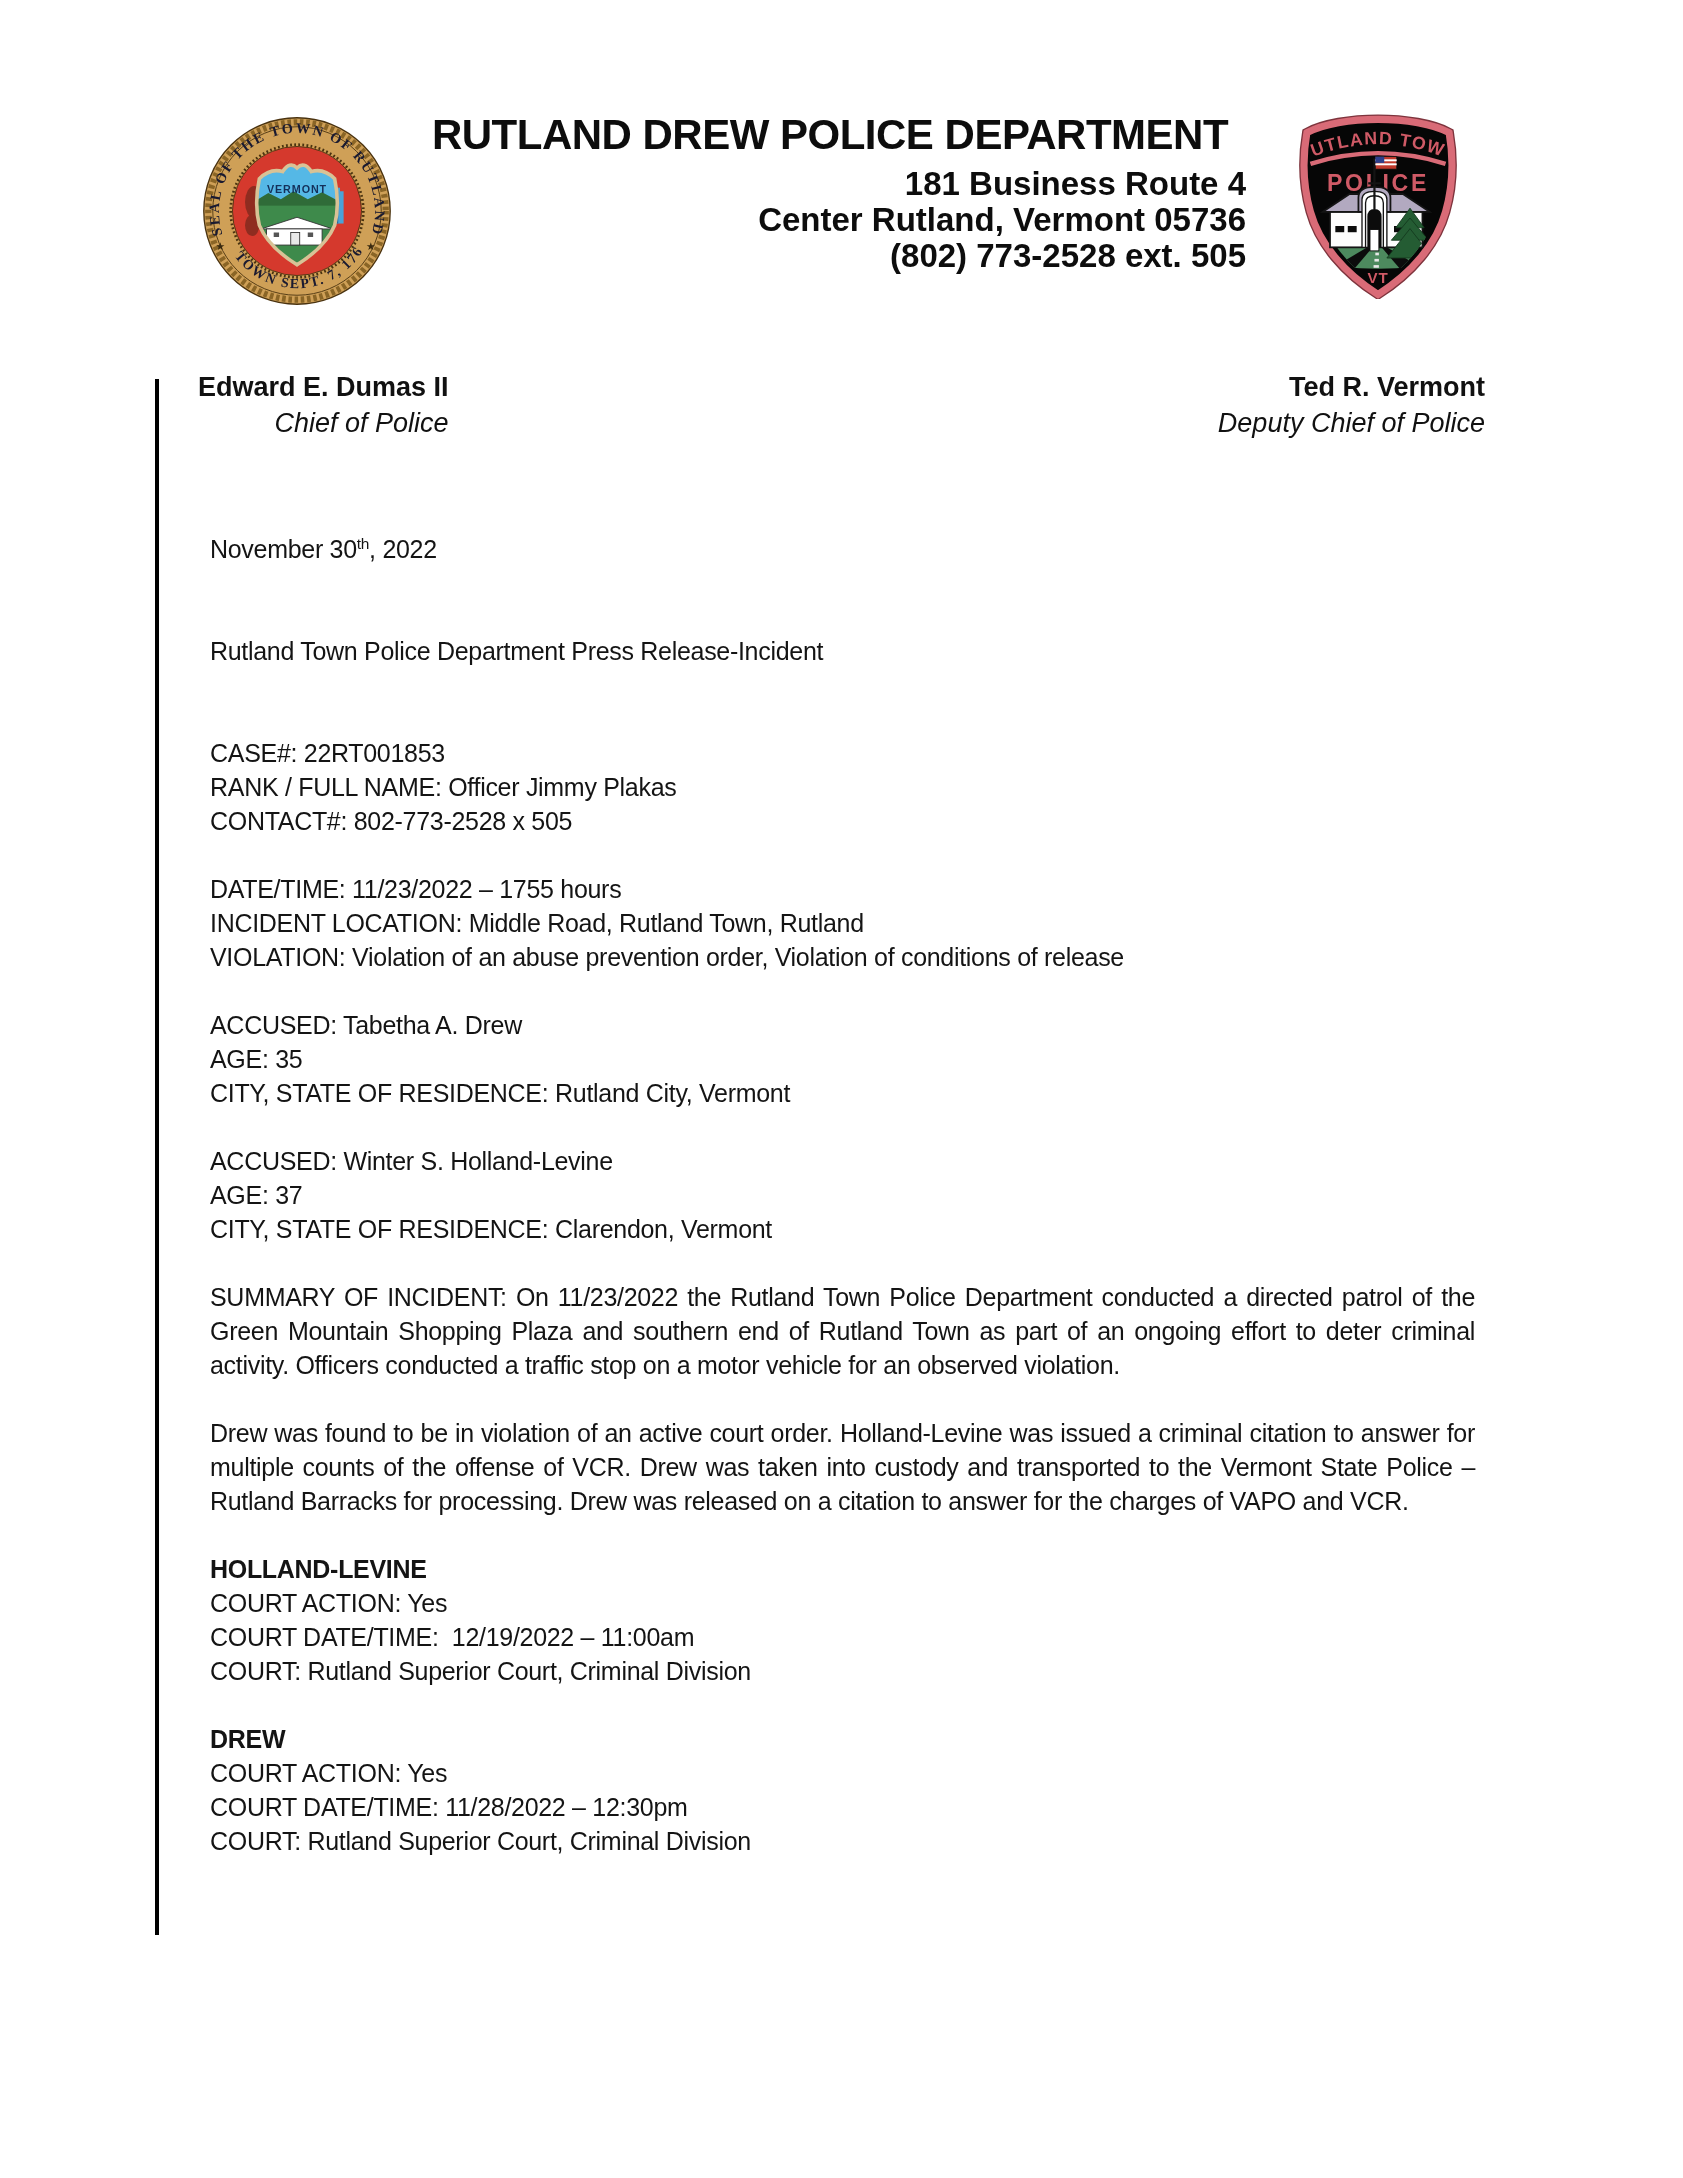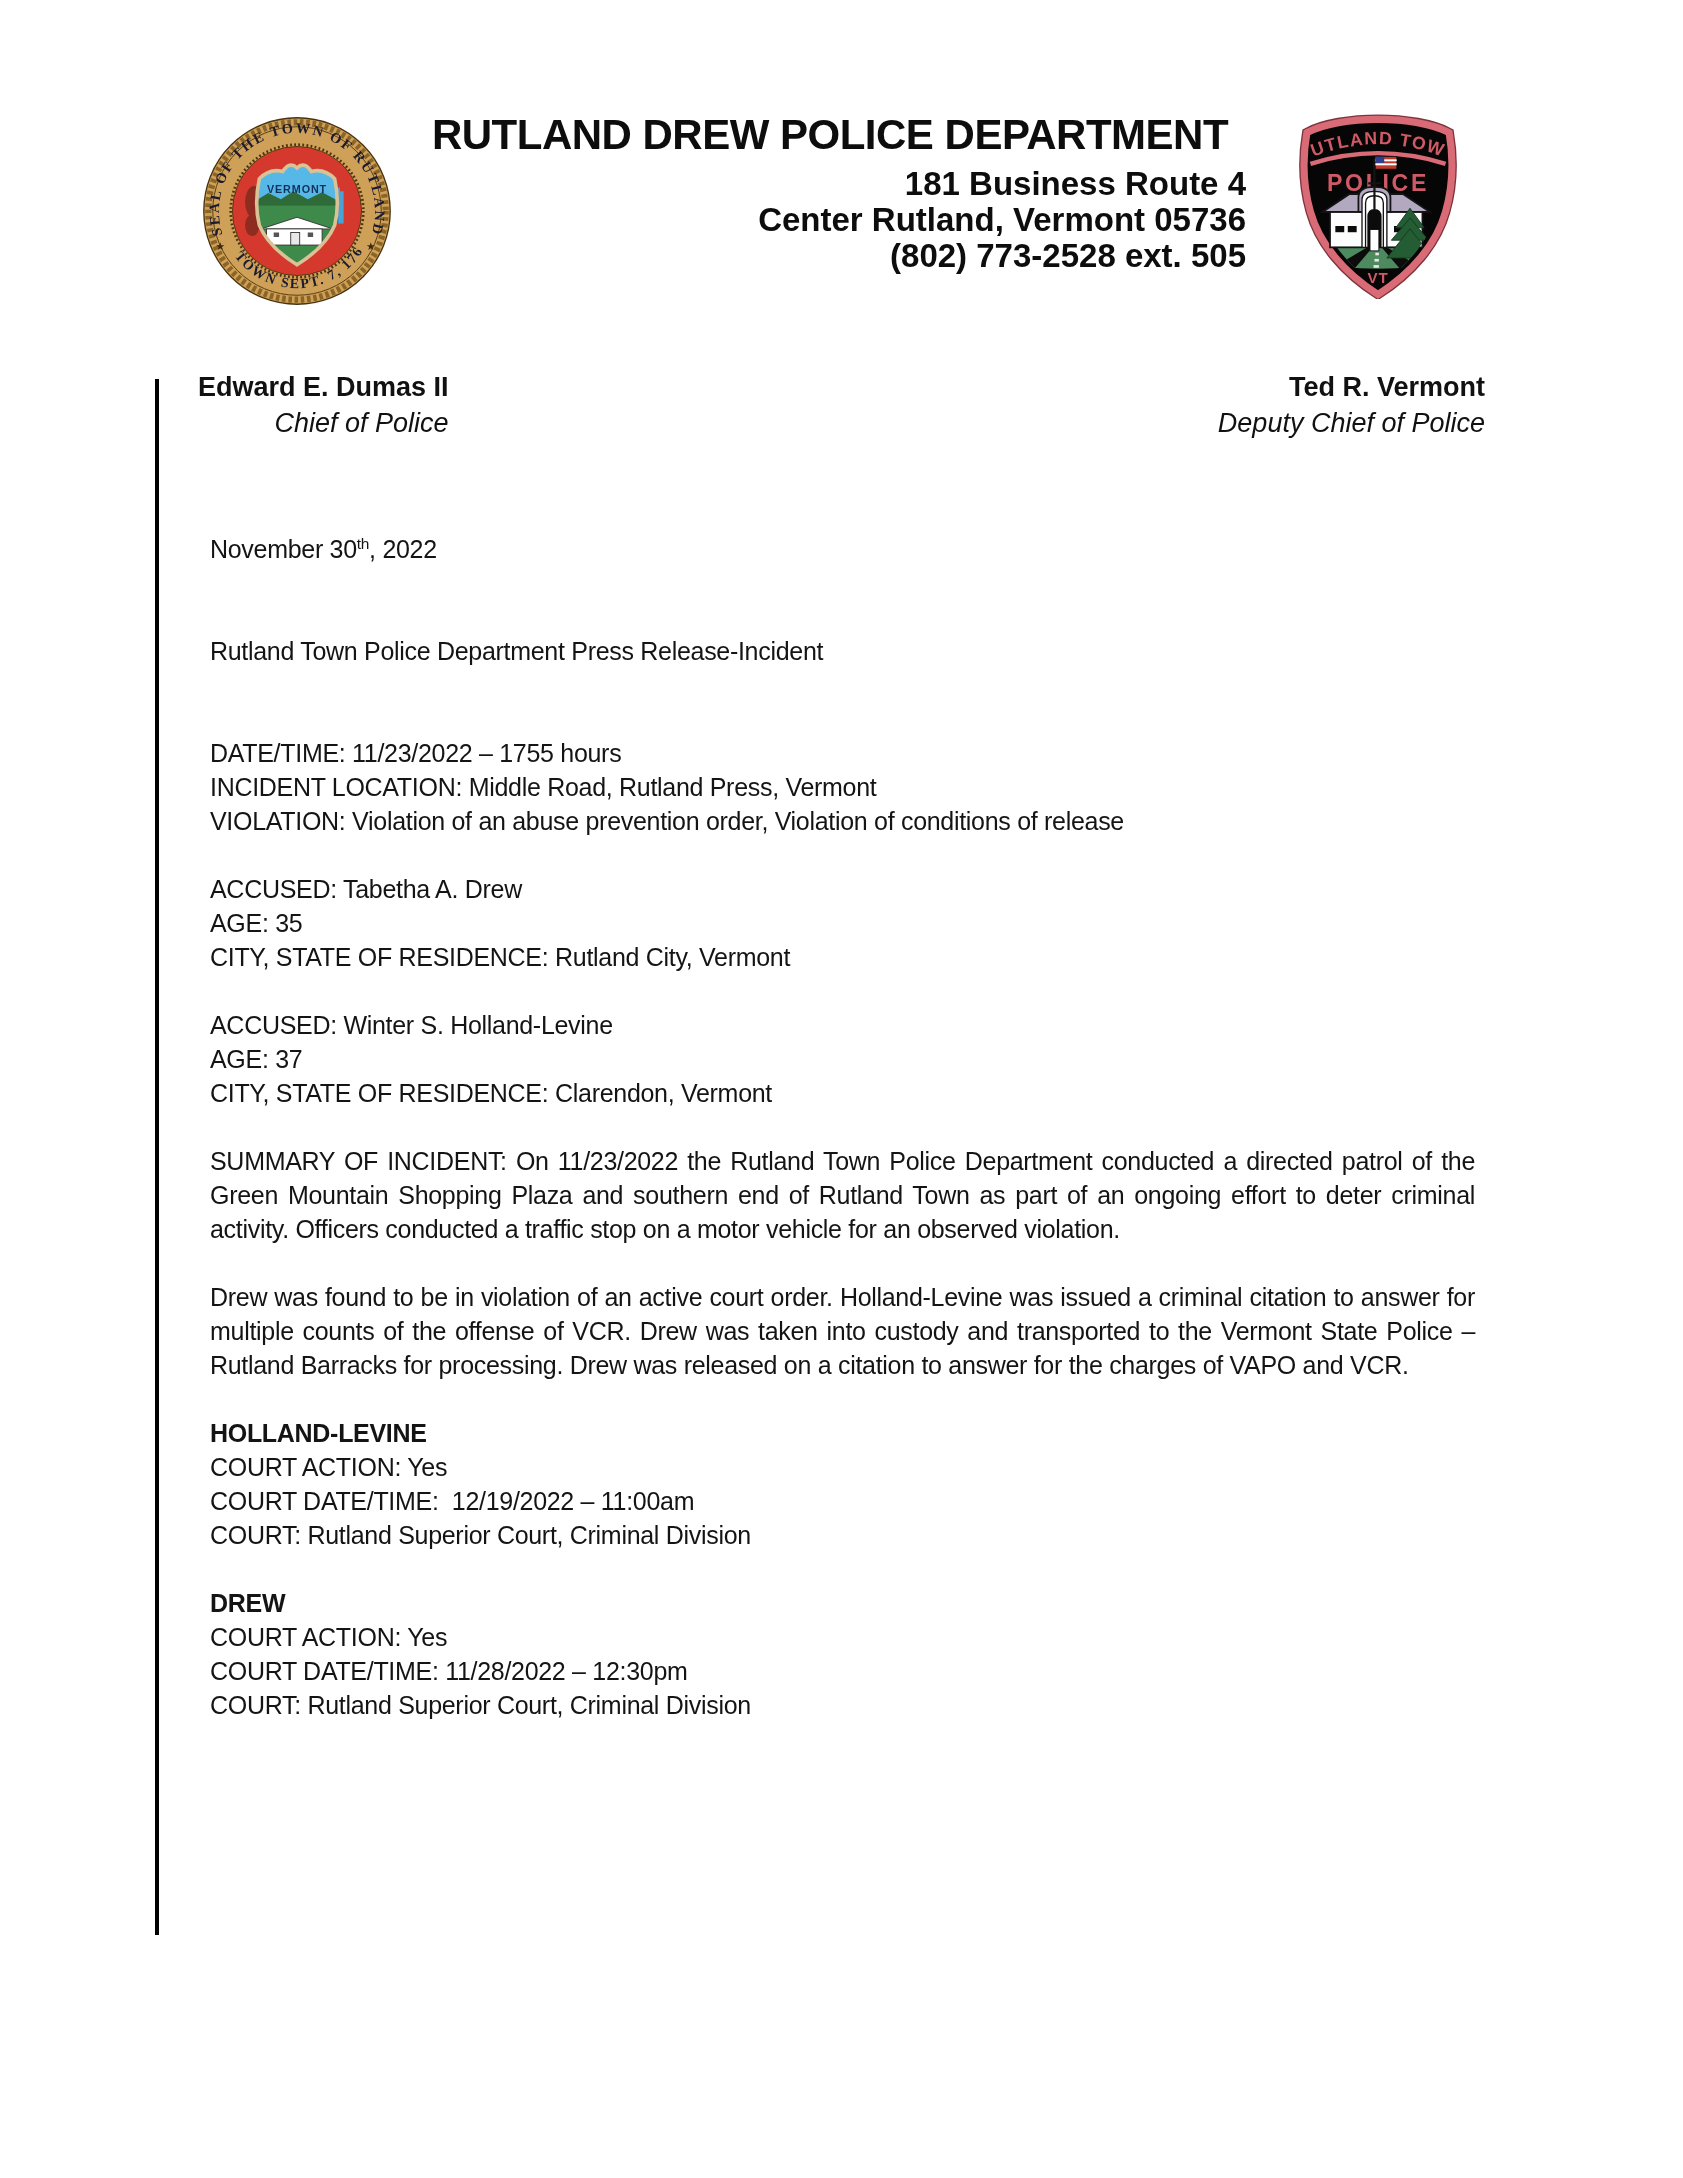--- a/index.html
+++ b/index.html
@@ -176,24 +176,29 @@
   </div>
 
   <div class="vrule"></div>
 
   <div class="body-col">
 
     <p class="gap2"><span>November 30</span><sup class="ord">th</sup><span>, 2022</span></p>
 
     <p class="gap2">Rutland Town Police Department Press Release-Incident</p>
 
+    <div class="block gap1">
+      <div class="line">CASE#: 22RT001853</div>
+      <div class="line">RANK / FULL NAME: Officer Jimmy Plakas</div>
+      <div class="line">CONTACT#: 802-773-2528 x 505</div>
+    </div>
 
     <div class="block gap1">
       <div class="line">DATE/TIME: 11/23/2022 – 1755 hours</div>
-      <div class="line">INCIDENT LOCATION: Middle Road, Rutland Press, Vermont</div>
+      <div class="line">INCIDENT LOCATION: Middle Road, Rutland Town, Rutland</div>
       <div class="line">VIOLATION: Violation of an abuse prevention order, Violation of conditions of release</div>
     </div>
 
     <div class="block gap1">
       <div class="line">ACCUSED: Tabetha A. Drew</div>
       <div class="line">AGE: 35</div>
       <div class="line">CITY, STATE OF RESIDENCE: Rutland City, Vermont</div>
     </div>
 
     <div class="block gap1">

